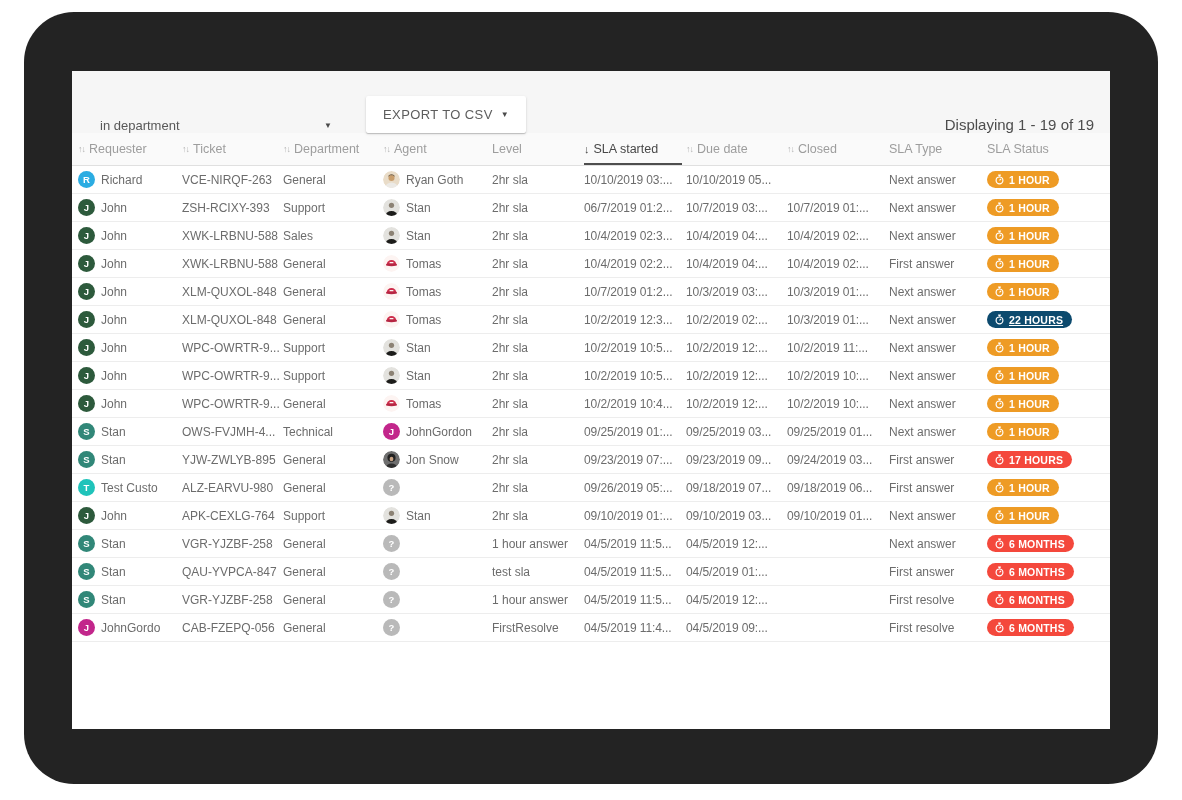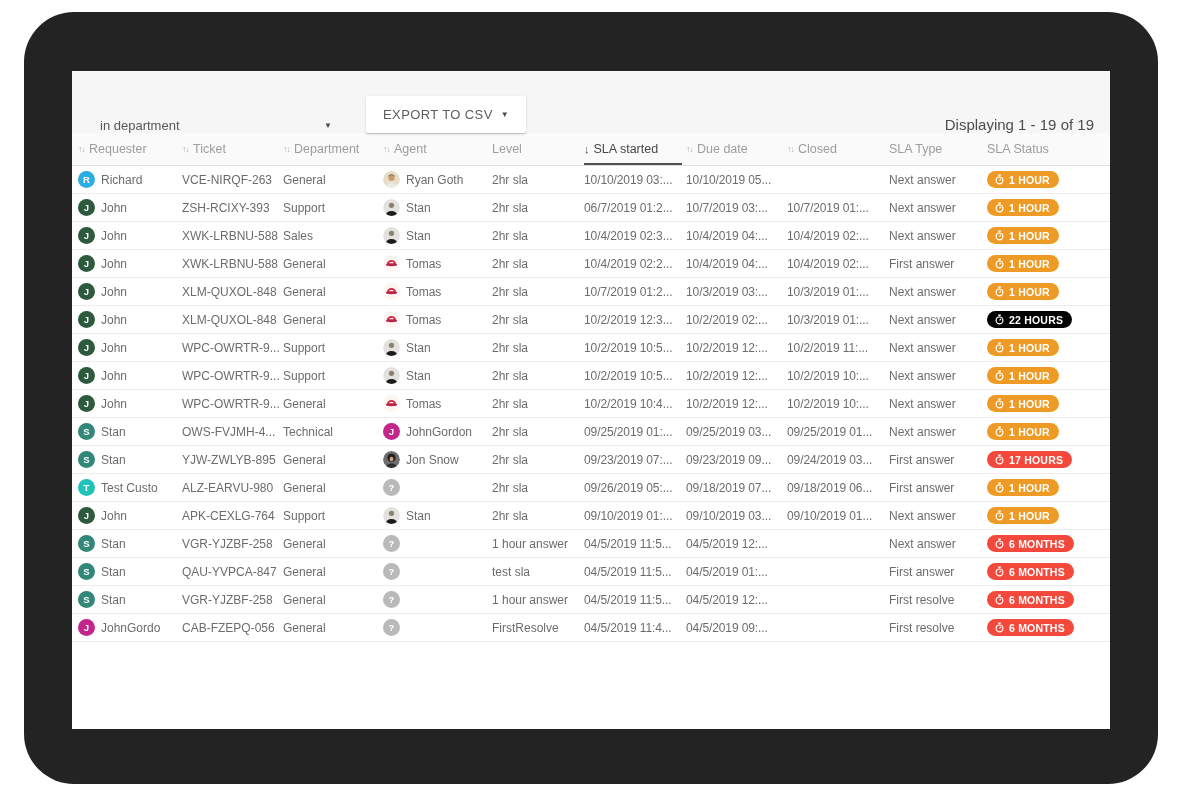--- a/index.html
+++ b/index.html
@@ -301,21 +301,21 @@
               </svg>
             </span>
             <span>Tomas</span>
           </div>
           <div class="td">2hr sla</div>
           <div class="td date">10/2/2019 12:3...</div>
           <div class="td date">10/2/2019 02:...</div>
           <div class="td date">10/3/2019 01:...</div>
           <div class="td">Next answer</div>
           <div class="td">
-            <span class="badge" style="background: #000000;">
+            <span class="badge" style="background: #0c4a6e; text-decoration: underline;">
               <svg width="11" height="11" viewBox="0 0 24 24">
                 <g fill="none" stroke="#fff" stroke-width="2.6">
                   <circle cx="12" cy="14" r="7.4"></circle>
                   <path d="M9 2.5h6M12 2.5v3.2M12 14l3.4-3.4"></path>
                 </g>
               </svg>
               <span>22 HOURS</span>
             </span>
           </div>
         </div>

